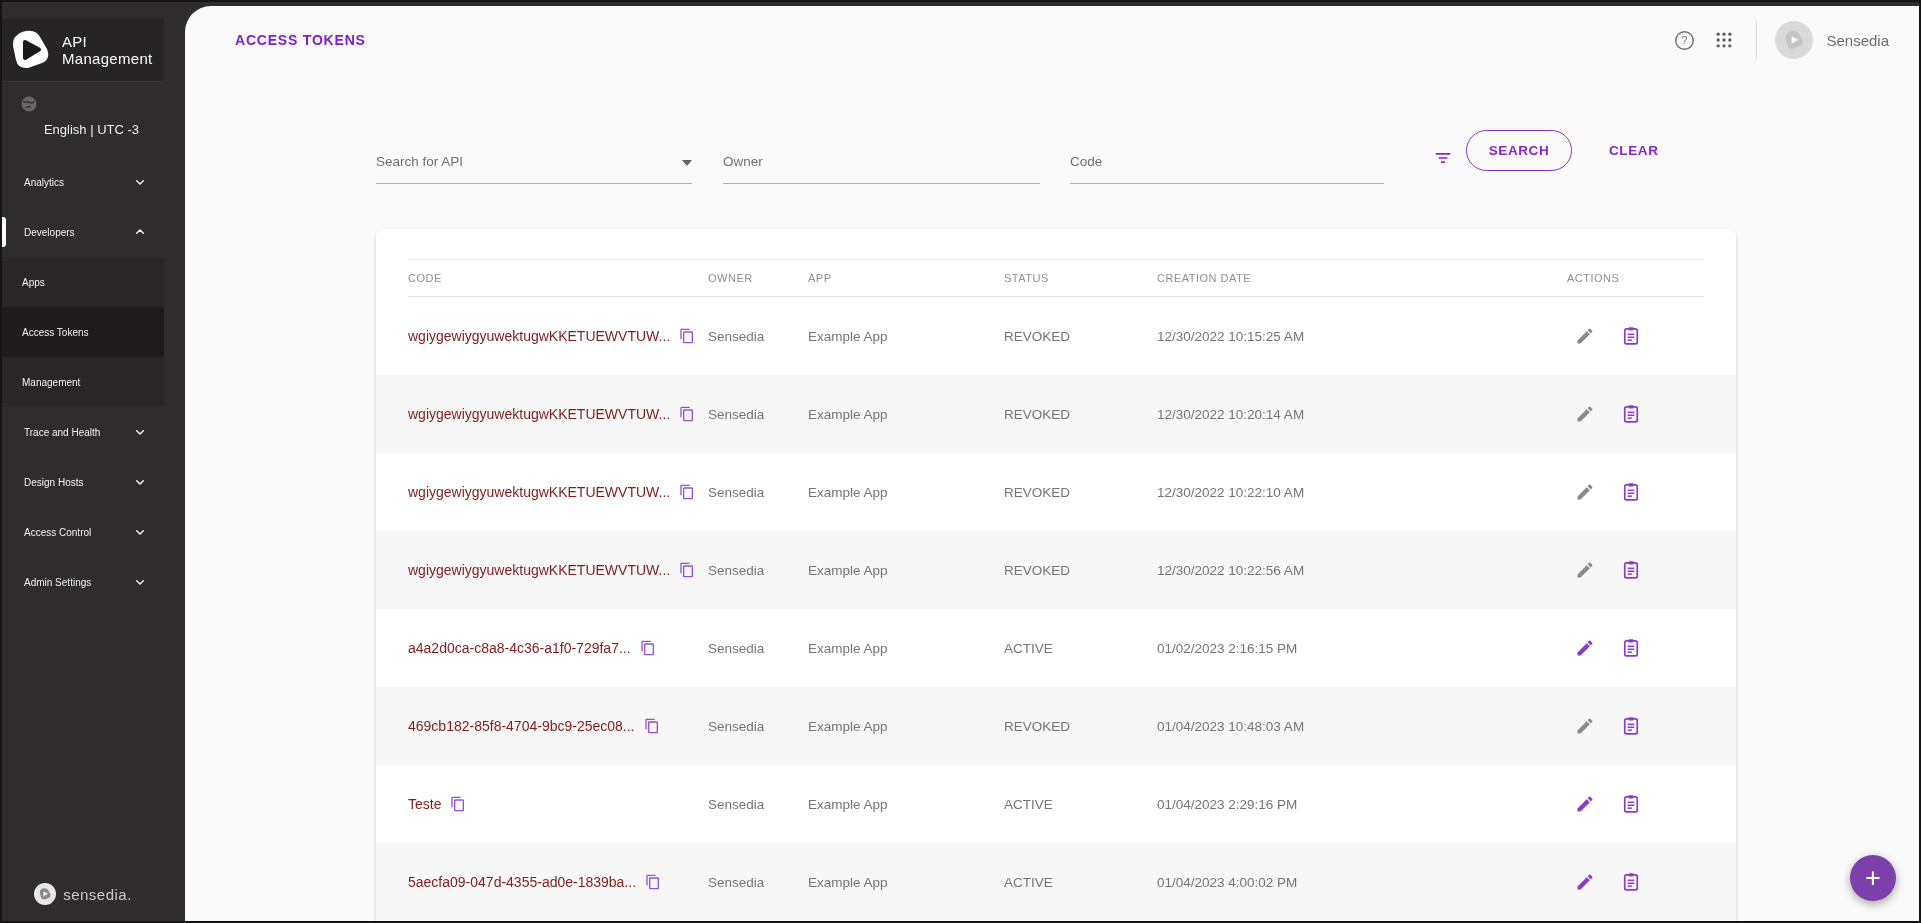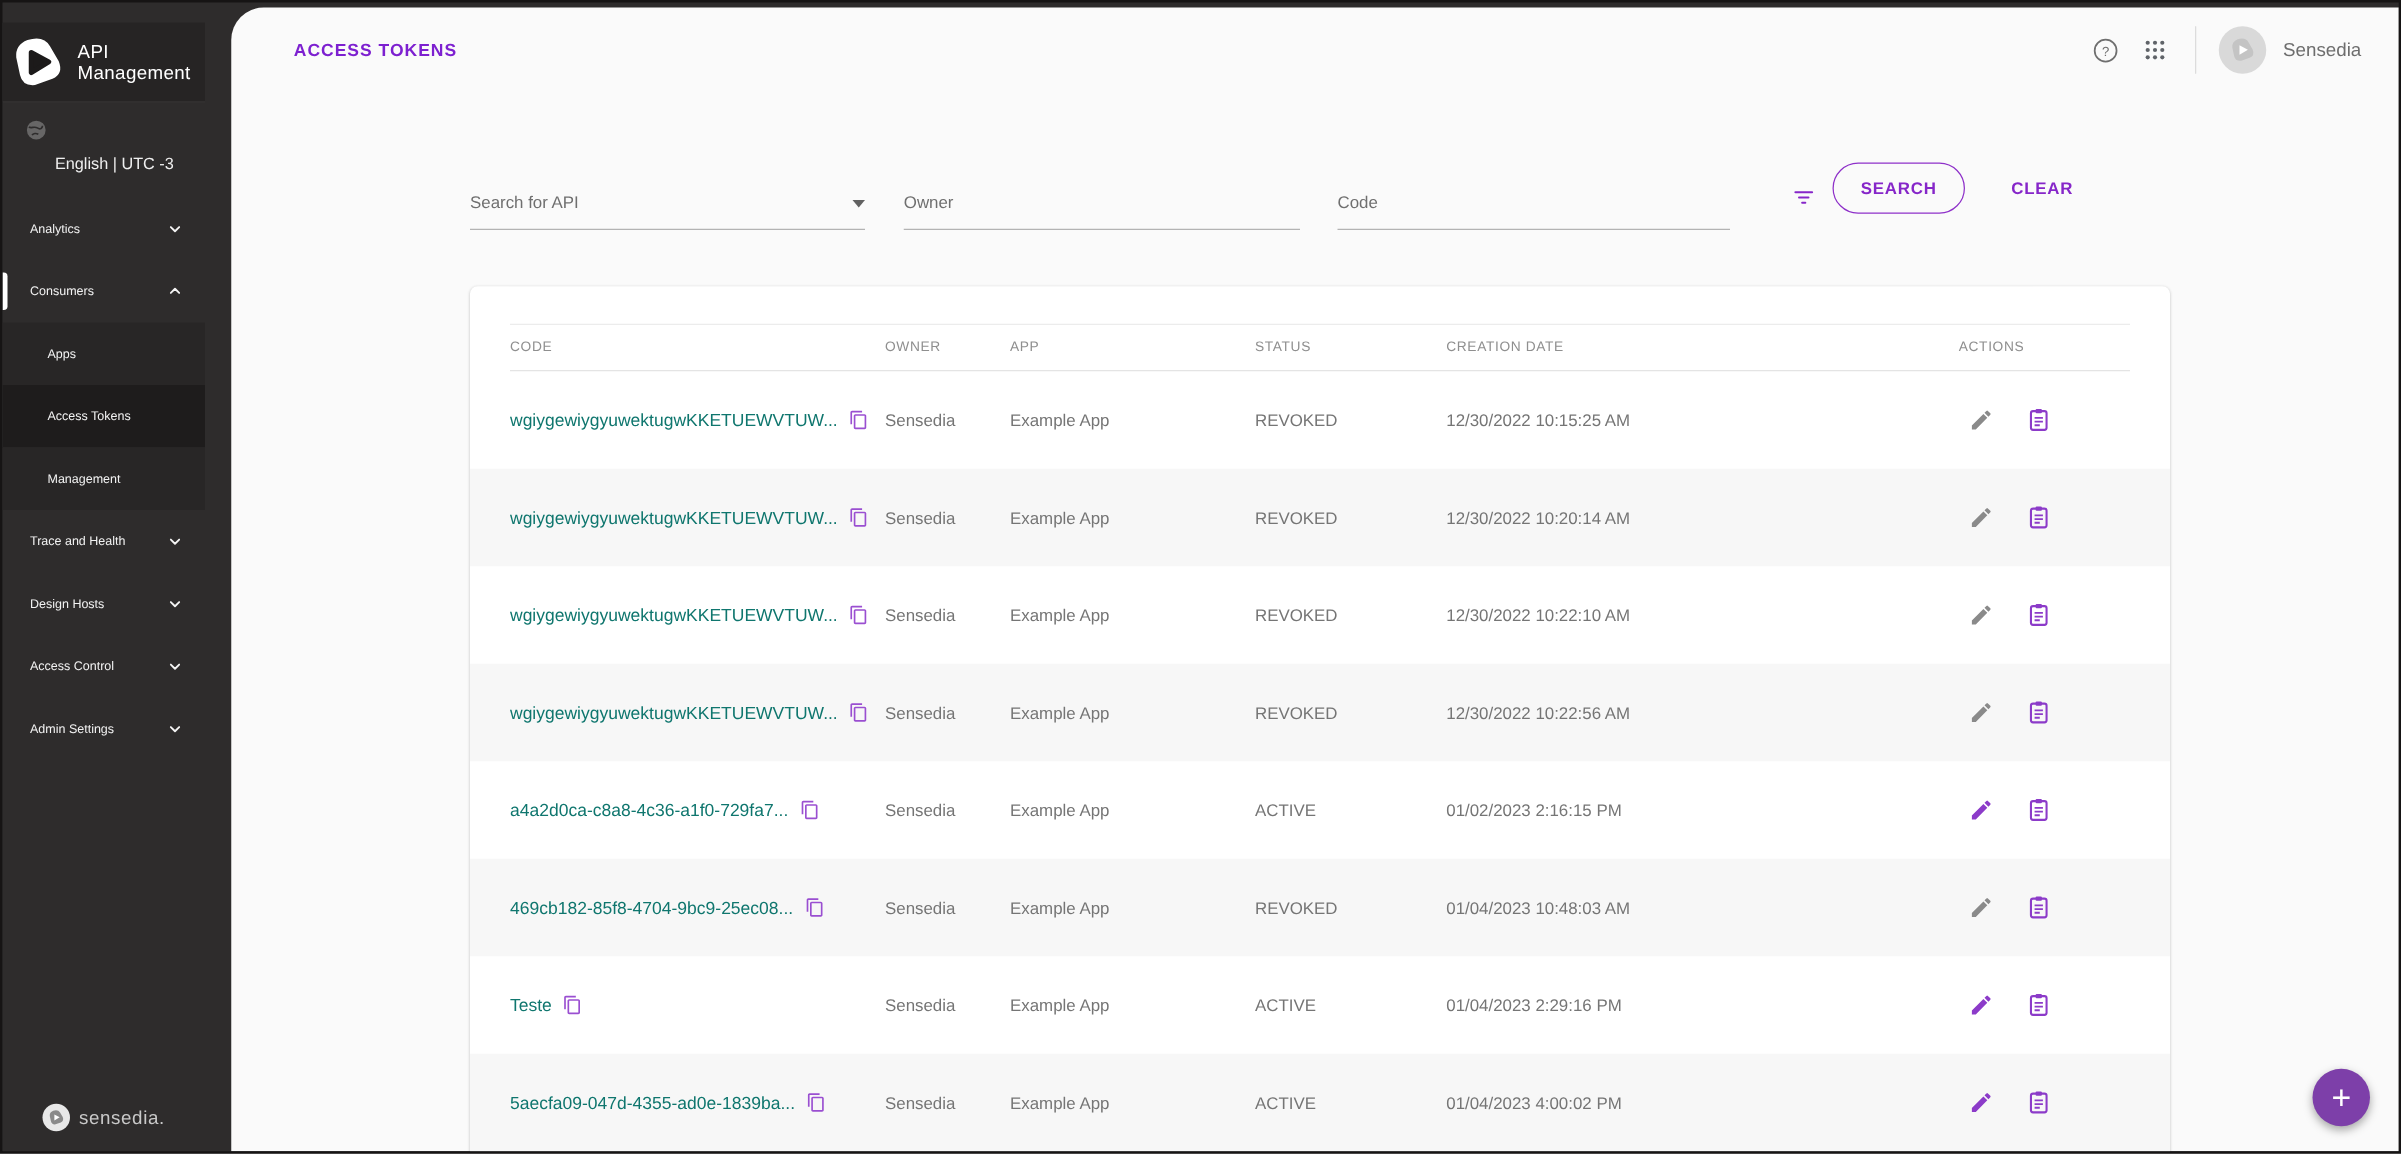--- a/index.html
+++ b/index.html
@@ -9,21 +9,21 @@
   
   .sidebar { position:absolute; left:0; top:1px; bottom:0; width:162px; background:#2e2c2c; color:#f2f2f2;margin-top:15px; }
   .logo-block { height:64px; display:flex; align-items:center; gap:10px; padding:0 0 0 6px; background:#262424; border-bottom:1px solid rgba(255,255,255,0.07); }
   .logo-mark { width:44px; height:46px; flex:0 0 auto; }
   .logo-text { font-size:15px; line-height:17px; color:#ffffff; letter-spacing:.3px; }
   .lang-block { padding:12px 0 14px 17px; }
   .lang-block .globe { margin-bottom:4px; opacity:.75; }
   .lang-label { font-size:13px; color:#efefef;text-align:center; }
   .menu { margin-top:6px; }
   .menu-item { position:relative; height:50px; display:flex; align-items:center; justify-content:space-between; padding:0 16px 0 22px; font-size:10px; cursor:pointer; }
-  .menu-item.child { padding-left:36px; background:#282626; }
+  .menu-item.child { padding-left:20px; background:#282626; }
   .menu-item.selected { background:#1e1c1c; }
   .menu-item .chev { width:16px; height:16px; flex:0 0 auto; opacity:.95; }
   .active-bar { position:absolute; left:0; top:10px; width:4px; height:30px; background:#ffffff; border-radius:0 3px 3px 0; }
   .sidebar-footer { position:absolute; left:0; right:0; bottom:16px; display:flex; align-items:center; justify-content:center; gap:7px; }
   .footer-logo-circle { width:22px; height:22px; border-radius:50%; background:#e8e8e8; display:flex; align-items:center; justify-content:center; }
   .footer-brand { font-size:15px; color:#c9c9c9; letter-spacing:.5px; }
 
   
   .main { position:absolute; left:183px; top:4px; right:0; bottom:0; background:#fafafa; border-top-left-radius:26px; overflow:hidden; }
   .topbar { position:relative; height:66px; }
@@ -48,21 +48,21 @@
   .btn-clear { position:absolute; left:1412px; top:6px; height:41px; padding:0 12px; border:none; background:transparent; color:#8626c9; font-size:13.5px; font-weight:700; letter-spacing:.6px; cursor:pointer; font-family:inherit; }
 
   
   .card { position:absolute; left:191px; top:223px; width:1360px; height:780px; background:#ffffff; border-radius:6px; box-shadow:0 1px 3px rgba(0,0,0,.14), 0 1px 2px rgba(0,0,0,.10); padding:30px 32px 0 32px; }
   .t-grid { display:grid; grid-template-columns:300px 100px 196px 153px 410px 1fr; align-items:center; }
   .t-head { height:38px; border-top:1px solid #ececec; border-bottom:1px solid #e4e4e4; }
   .t-head span { font-size:11px; color:#8f8f8f; letter-spacing:.5px; }
   .t-row { height:78px; font-size:13.5px; color:#757575; }
   .t-row.stripe { background:#f7f7f7; margin:0 -32px; padding:0 32px; }
   .code-cell { display:flex; align-items:center; gap:9px; }
-  .code-link { color:#0f766e; font-size:14px; cursor:pointer; }
+  .code-link { color:#7f1d1d; font-size:14px; cursor:pointer; }
   .copy-btn { border:none; background:transparent; padding:0; display:flex; cursor:pointer; }
   .actions-cell { display:flex; align-items:center; gap:10px; }
   .action-btn { width:36px; height:36px; border:none; background:transparent; display:flex; align-items:center; justify-content:center; cursor:pointer; border-radius:50%; }
 
   
   .fab { position:absolute; right:23px; bottom:20px; width:46px; height:46px; border-radius:50%; background:#7d3fa9; border:none; color:#ffffff; font-size:27px; font-weight:300; line-height:1; cursor:pointer; box-shadow:0 3px 8px rgba(0,0,0,.35); display:flex; align-items:center; justify-content:center; font-family:inherit; }
 </style>
 </head>
 <body>
 
@@ -91,21 +91,21 @@
 
     <div class="menu">
         <div class="menu-item">
           <span>Analytics</span>
           <svg class="chev" viewBox="0 0 24 24" fill="none" stroke="#ffffff" stroke-width="2.2" stroke-linecap="round" stroke-linejoin="round">
             <path d="M7 10l5 5 5-5"></path>
           </svg>
         </div>
         <div class="menu-item">
           <span class="active-bar"></span>
-          <span>Consumers</span>
+          <span>Developers</span>
           <svg class="chev" viewBox="0 0 24 24" fill="none" stroke="#ffffff" stroke-width="2.2" stroke-linecap="round" stroke-linejoin="round">
             <path d="M7 14l5-5 5 5"></path>
           </svg>
         </div>
         <div class="menu-item child">
           <span>Apps</span>
         </div>
         <div class="menu-item child selected">
           <span>Access Tokens</span>
         </div>

